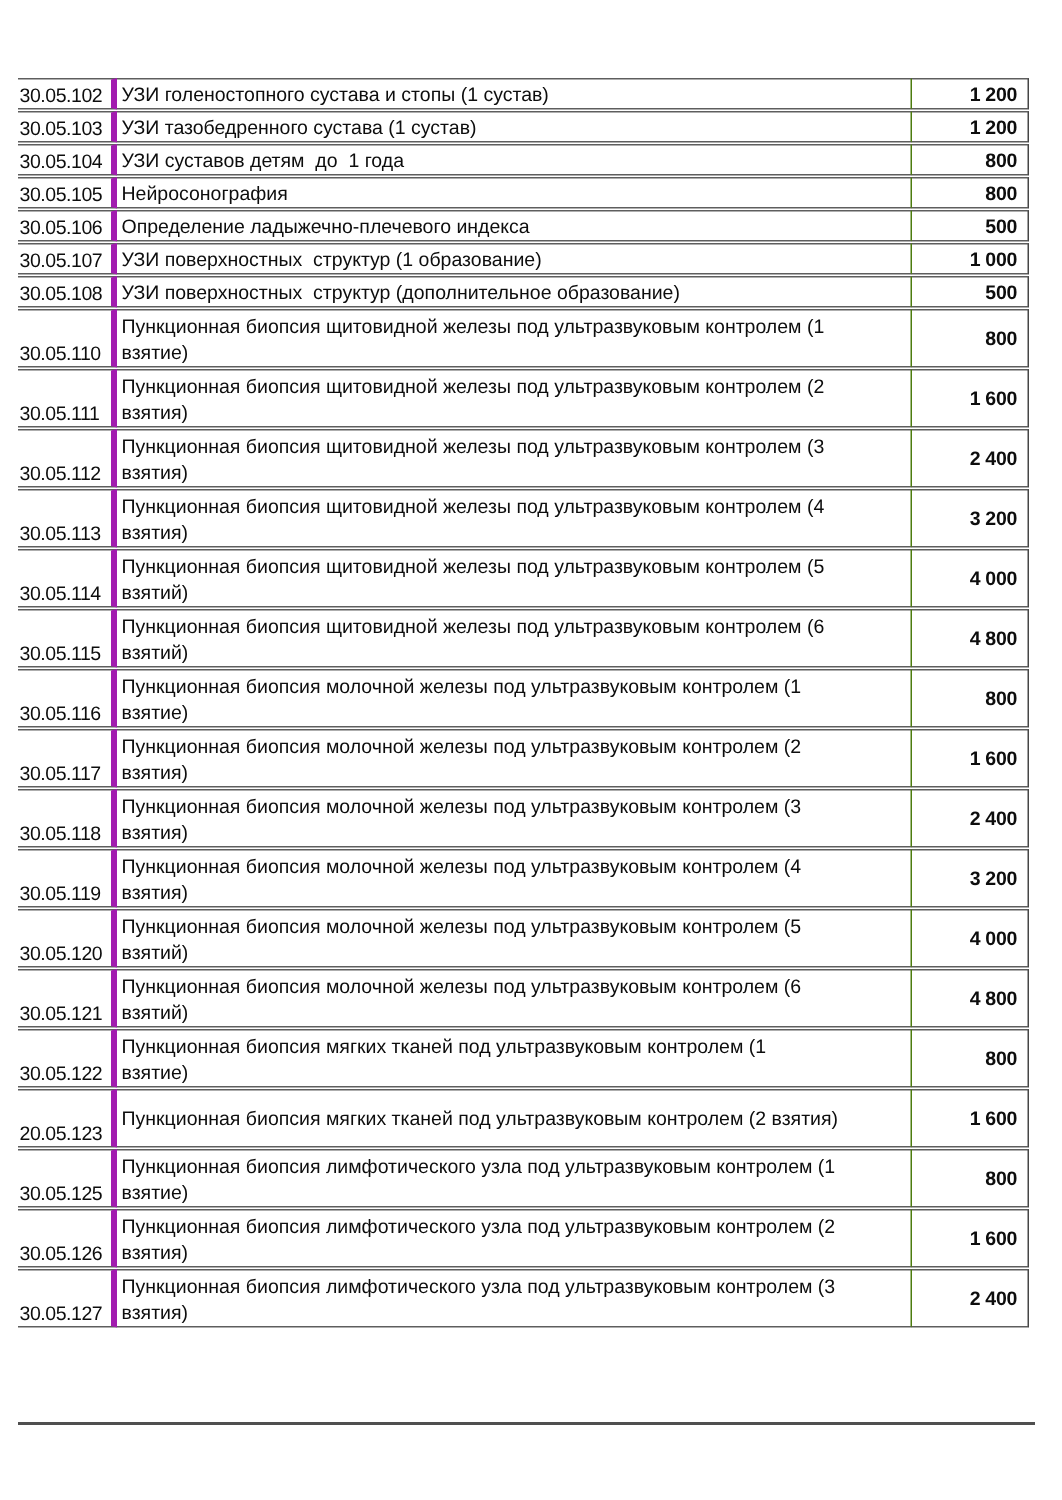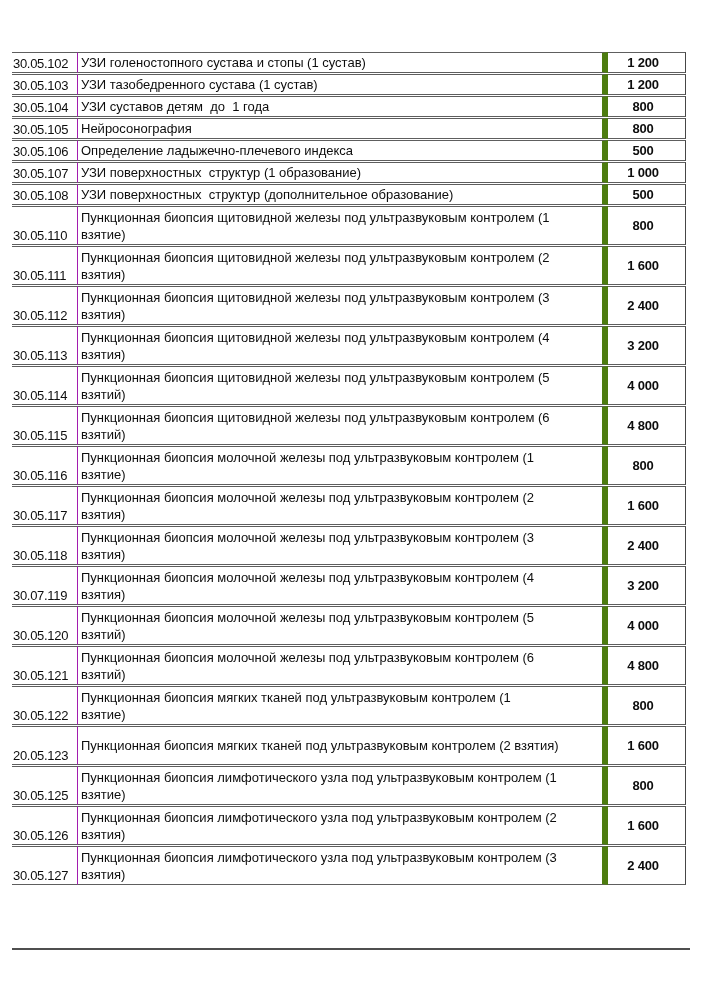--- a/index.html
+++ b/index.html
@@ -27,38 +27,38 @@
   td {
     box-sizing: border-box;
     border-top: 1px solid #5e5e5e;
     border-bottom: 1px solid #5e5e5e;
     padding: 0;
     font-size: 13px;
     color: #0d0d0d;
     overflow: hidden;
   }
   td.code-cell {
-    border-right: 1px solid #a21caf;
+    border-right: 4px solid #a21caf;
     vertical-align: bottom;
     padding: 0 0 1px 1px;
     line-height: 14px;
     white-space: nowrap;
     letter-spacing: -0.3px;
   }
   td.service-cell {
-    border-right: 6px solid #4d7c0f;
+    border-right: 1px solid #4d7c0f;
     vertical-align: middle;
     padding: 1px 3px;
     line-height: 17px;
     white-space: pre-wrap;
   }
   td.price-cell {
     border-right: 1px solid #464646;
     vertical-align: middle;
-    text-align: center;
+    text-align: right;
     padding-right: 7px;
     font-weight: bold;
     letter-spacing: -0.2px;
   }
   tr.row-short td { height: 19px; }
   tr.row-tall td  { height: 39px; }
   .footer-rule {
     position: absolute;
     left: 12px;
     top: 948px;
@@ -161,21 +161,21 @@
 взятия)</td>
           <td class="price-cell">1 600</td>
         </tr>
         <tr class="row-tall">
           <td class="code-cell">30.05.118</td>
           <td class="service-cell">Пункционная биопсия молочной железы под ультразвуковым контролем (3
 взятия)</td>
           <td class="price-cell">2 400</td>
         </tr>
         <tr class="row-tall">
-          <td class="code-cell">30.07.119</td>
+          <td class="code-cell">30.05.119</td>
           <td class="service-cell">Пункционная биопсия молочной железы под ультразвуковым контролем (4
 взятия)</td>
           <td class="price-cell">3 200</td>
         </tr>
         <tr class="row-tall">
           <td class="code-cell">30.05.120</td>
           <td class="service-cell">Пункционная биопсия молочной железы под ультразвуковым контролем (5
 взятий)</td>
           <td class="price-cell">4 000</td>
         </tr>

